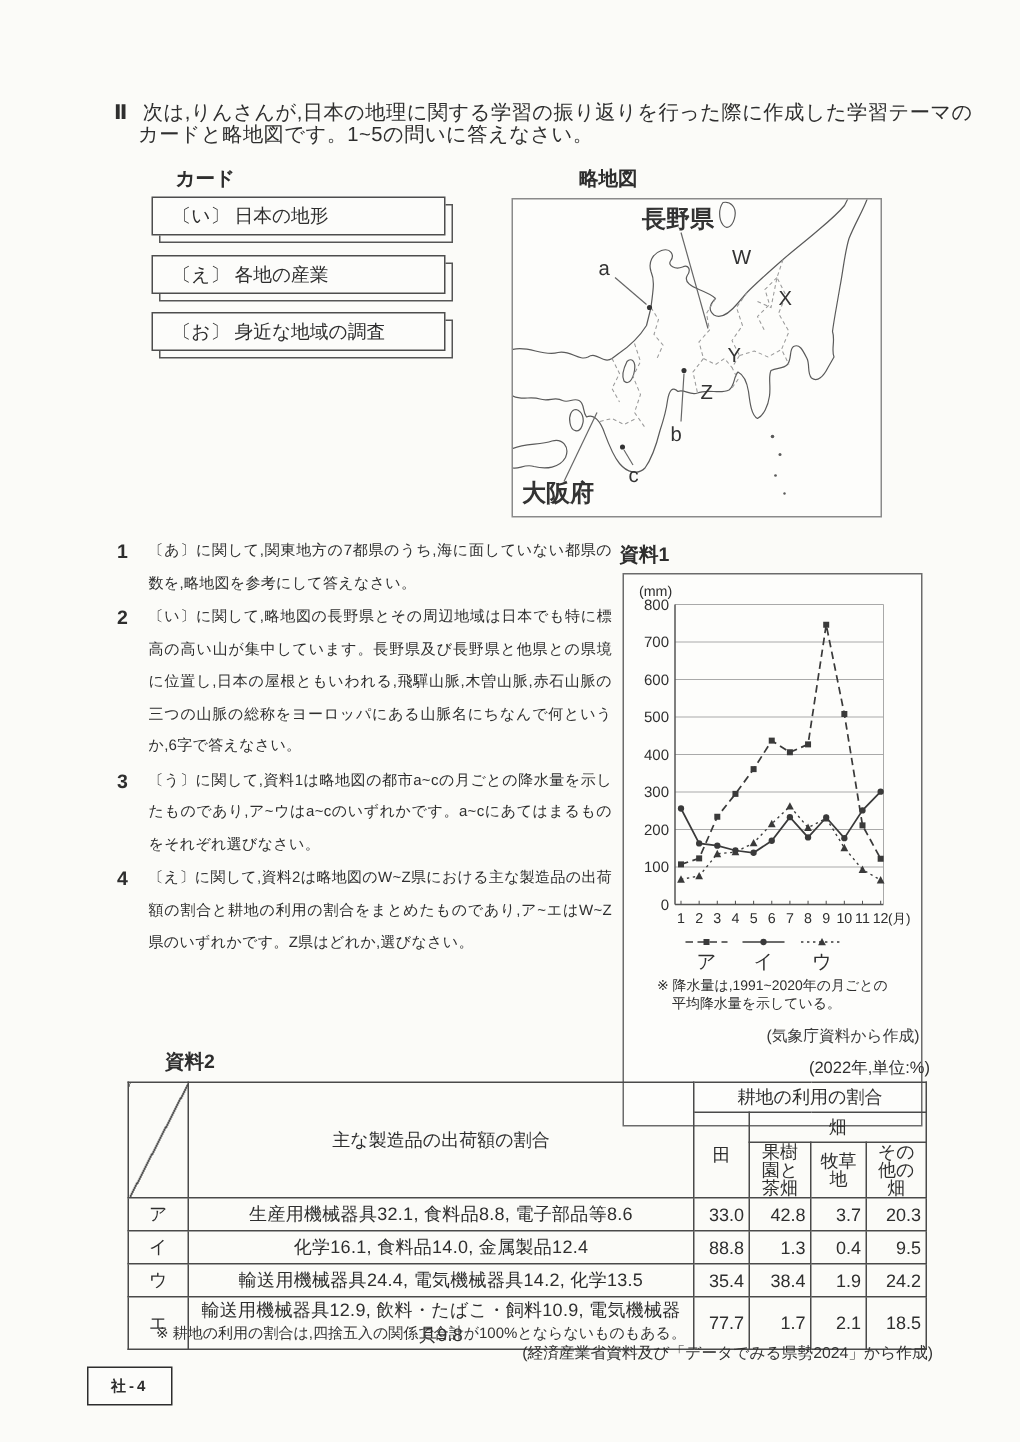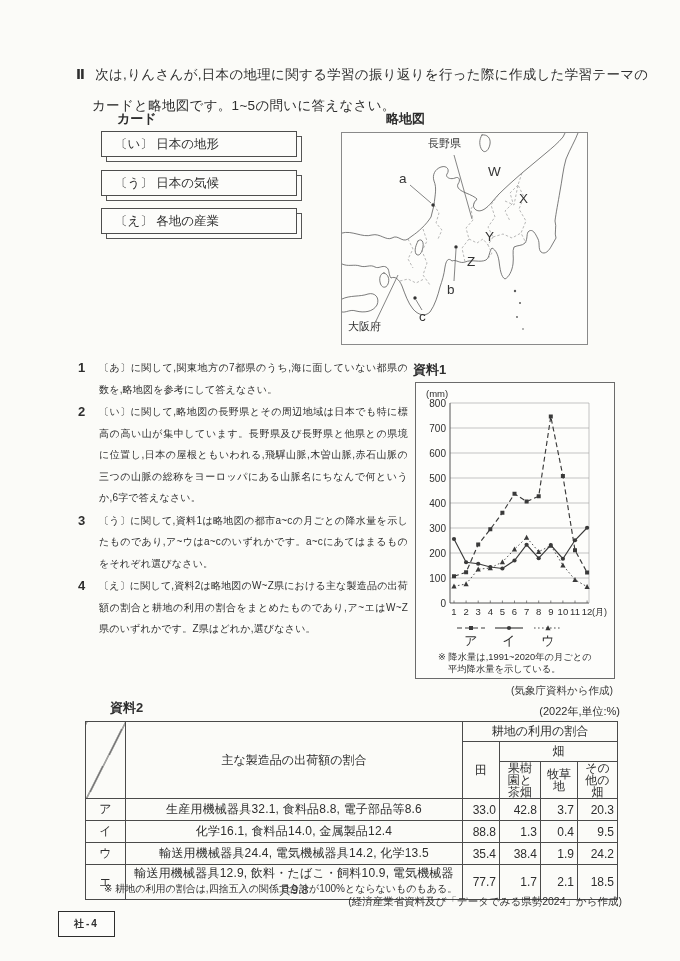--- a/index.html
+++ b/index.html
@@ -8,21 +8,21 @@
     width:680px; height:961px; position:relative;
     background:#fbfbf8; color:#2e2e2e;
     font-family:"Liberation Sans","DejaVu Sans",sans-serif;
     overflow:hidden;
   }
   .abs { position:absolute; }
 
   
   .intro1 { left:76px; top:66px; width:575px; font-size:13.5px; letter-spacing:0.3px; }
   .intro1 .secnum { font-weight:700; margin-right:10px; }
-  .intro2 { left:92px; top:97px; width:560px; font-size:13.5px; letter-spacing:0.3px; }
+  .intro2 { left:92px; top:81px; width:560px; font-size:13.5px; letter-spacing:0.3px; }
 
   
   .cards-heading { left:117px; top:110px; font-size:13px; font-weight:700; }
   .cards-list { left:101px; top:131px; width:196px; }
   .card {
     position:relative; height:26px; line-height:25px;
     border:1.4px solid #4d4d4d; background:#fcfcfa;
     padding-left:13px; font-size:12.5px; margin-bottom:12.5px;
     white-space:nowrap;
   }
@@ -33,31 +33,31 @@
   }
 
   
   .map-heading { left:386px; top:110px; font-size:13px; font-weight:700; }
   .map-box {
     left:341px; top:132px; width:247px; height:213px;
     border:1px solid #8a8a8a; background:#fdfdfb;
   }
   .map-box svg { position:absolute; left:0; top:0; }
   .maplabel { position:absolute; font-size:13.5px; color:#333; white-space:nowrap; }
-  .maplabel.kanji { font-size:11px; font-weight:400; }
+  .maplabel.kanji { font-size:16px; font-weight:700; }
 
   
   .questions { left:78px; top:357px; width:330px; }
   .question { display:flex; margin-bottom:1px; }
   .qnum { width:21px; flex:none; font-size:13px; font-weight:700; line-height:21.5px; }
   .qtext { flex:1; font-size:10px; line-height:21.5px; text-align:justify; letter-spacing:0.2px; }
 
   
   .s1-title { left:413px; top:361px; font-size:13px; font-weight:700; }
-  .s1-box { left:415px; top:382px; width:200px; height:297px; border:1px solid #6b6b6b; background:#fdfdfb; }
+  .s1-box { left:415px; top:382px; width:200px; height:369px; border:1px solid #6b6b6b; background:#fdfdfb; }
   .s1-source { left:415px; top:684px; width:198px; text-align:right; font-size:10.5px; color:#3a3a3a; }
 
   
   .s2-title { left:90px; top:699px; font-size:13px; font-weight:700;margin-left:20px; }
   .s2-caption { left:430px; top:704px; width:190px; text-align:right; font-size:11px; }
   .s2-table-wrap { left:85px; top:721px; }
   table.s2 { border-collapse:collapse; table-layout:fixed; width:532px; }
   table.s2 th, table.s2 td {
     border:1px solid #4a4a4a; padding:0 3px;
     font-weight:400; font-size:12px; overflow:hidden;
@@ -91,22 +91,22 @@
 <body>
 
 <div class="abs intro1">
   <span class="secnum">Ⅱ</span><span>次は,りんさんが,日本の地理に関する学習の振り返りを行った際に作成した学習テーマの</span>
 </div>
 <div class="abs intro2">カードと略地図です。1~5の問いに答えなさい。</div>
 
 <div class="abs cards-heading">カード</div>
 <div class="abs cards-list">
     <div class="card">〔い〕 日本の地形</div>
-    <div class="card">〔う〕 日本の気候</div>
     <div class="card">〔え〕 各地の産業</div>
+    <div class="card">〔お〕 身近な地域の調査</div>
   </div>
 
 <div class="abs map-heading">略地図</div>
 <div class="abs map-box">
   <svg width="247" height="213" viewBox="0 0 247 213">
     <g fill="none" stroke="#5a5a5a" stroke-width="0.8" stroke-linejoin="round" stroke-linecap="round">
 
       <path d="M0,100 C10,97 20,105 30,102 C38,100 44,108 50,105 C56,101 60,110 66,106 L70,103 C76,99 84,92 89,84 L92,72 C93,62 95,55 92,48 C90,42 93,36 99,34 C105,32 108,37 105,41 C103,44 108,47 113,45 C117,43 119,47 116,51 C114,55 119,58 124,60 C129,62 133,64 135,66 C131,70 130,74 134,77 C139,80 145,75 150,69 L156,62 C164,54 172,47 180,40 C188,33 196,27 204,20 C210,15 216,10 221,4 L223,0"></path>
 
       <path d="M236,0 C233,8 228,16 224,26 C221,36 220,48 218,58 C216,70 214,80 213,88 C215,94 212,100 214,105 L210,112 C207,118 203,122 199,119 C196,116 198,110 196,106 C193,100 191,96 187,98 C184,100 186,106 183,110 C180,113 176,112 172,114 C170,118 172,124 171,131 C170,138 167,144 163,146 C159,144 158,136 157,128 C156,122 154,117 150,115 C147,118 148,124 144,127 C138,130 130,126 123,129 C118,131 114,126 110,128 C106,124 104,128 103,134 C102,142 100,148 98,154 C96,162 93,172 88,179 C83,184 76,182 71,176 C66,170 63,161 60,153 C57,146 53,143 49,145 C46,141 48,136 44,134 C40,132 37,136 33,134 C28,131 24,135 18,133 C12,131 6,134 0,131"></path>

